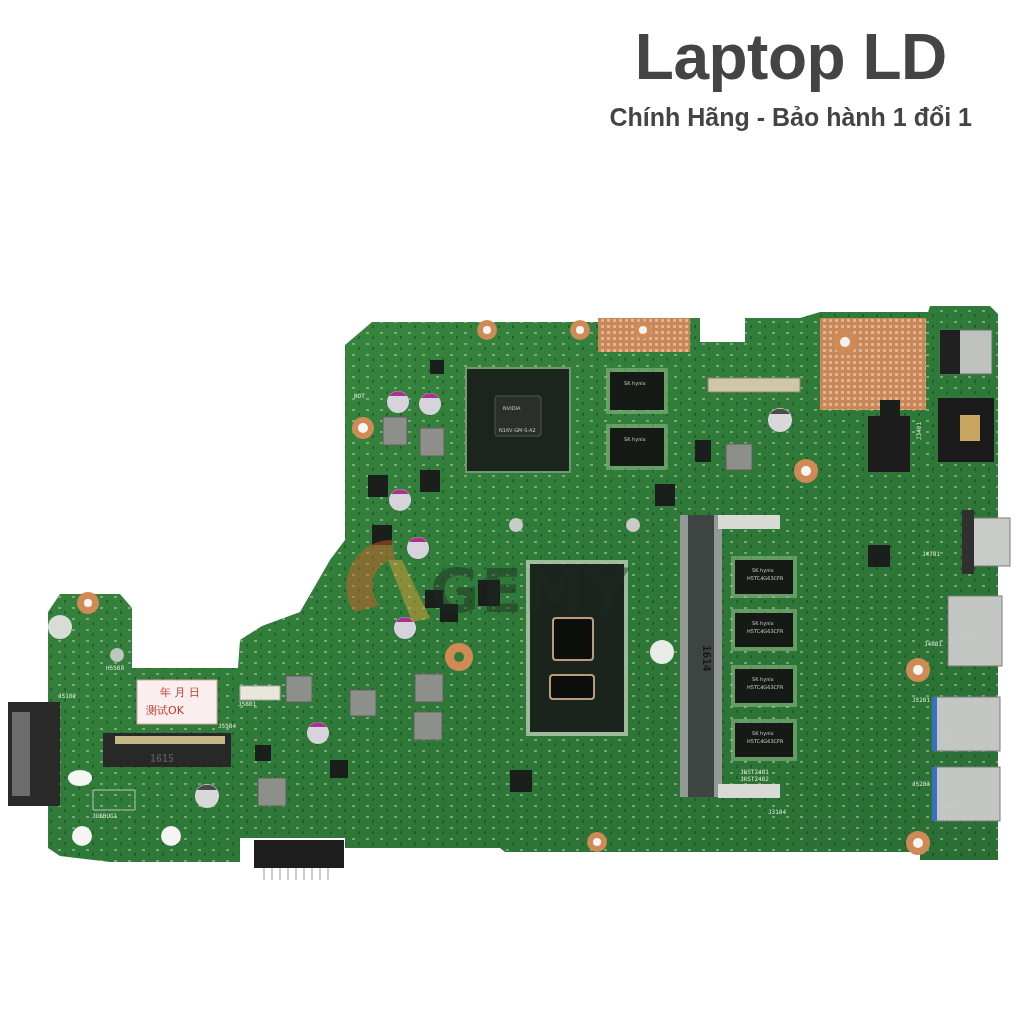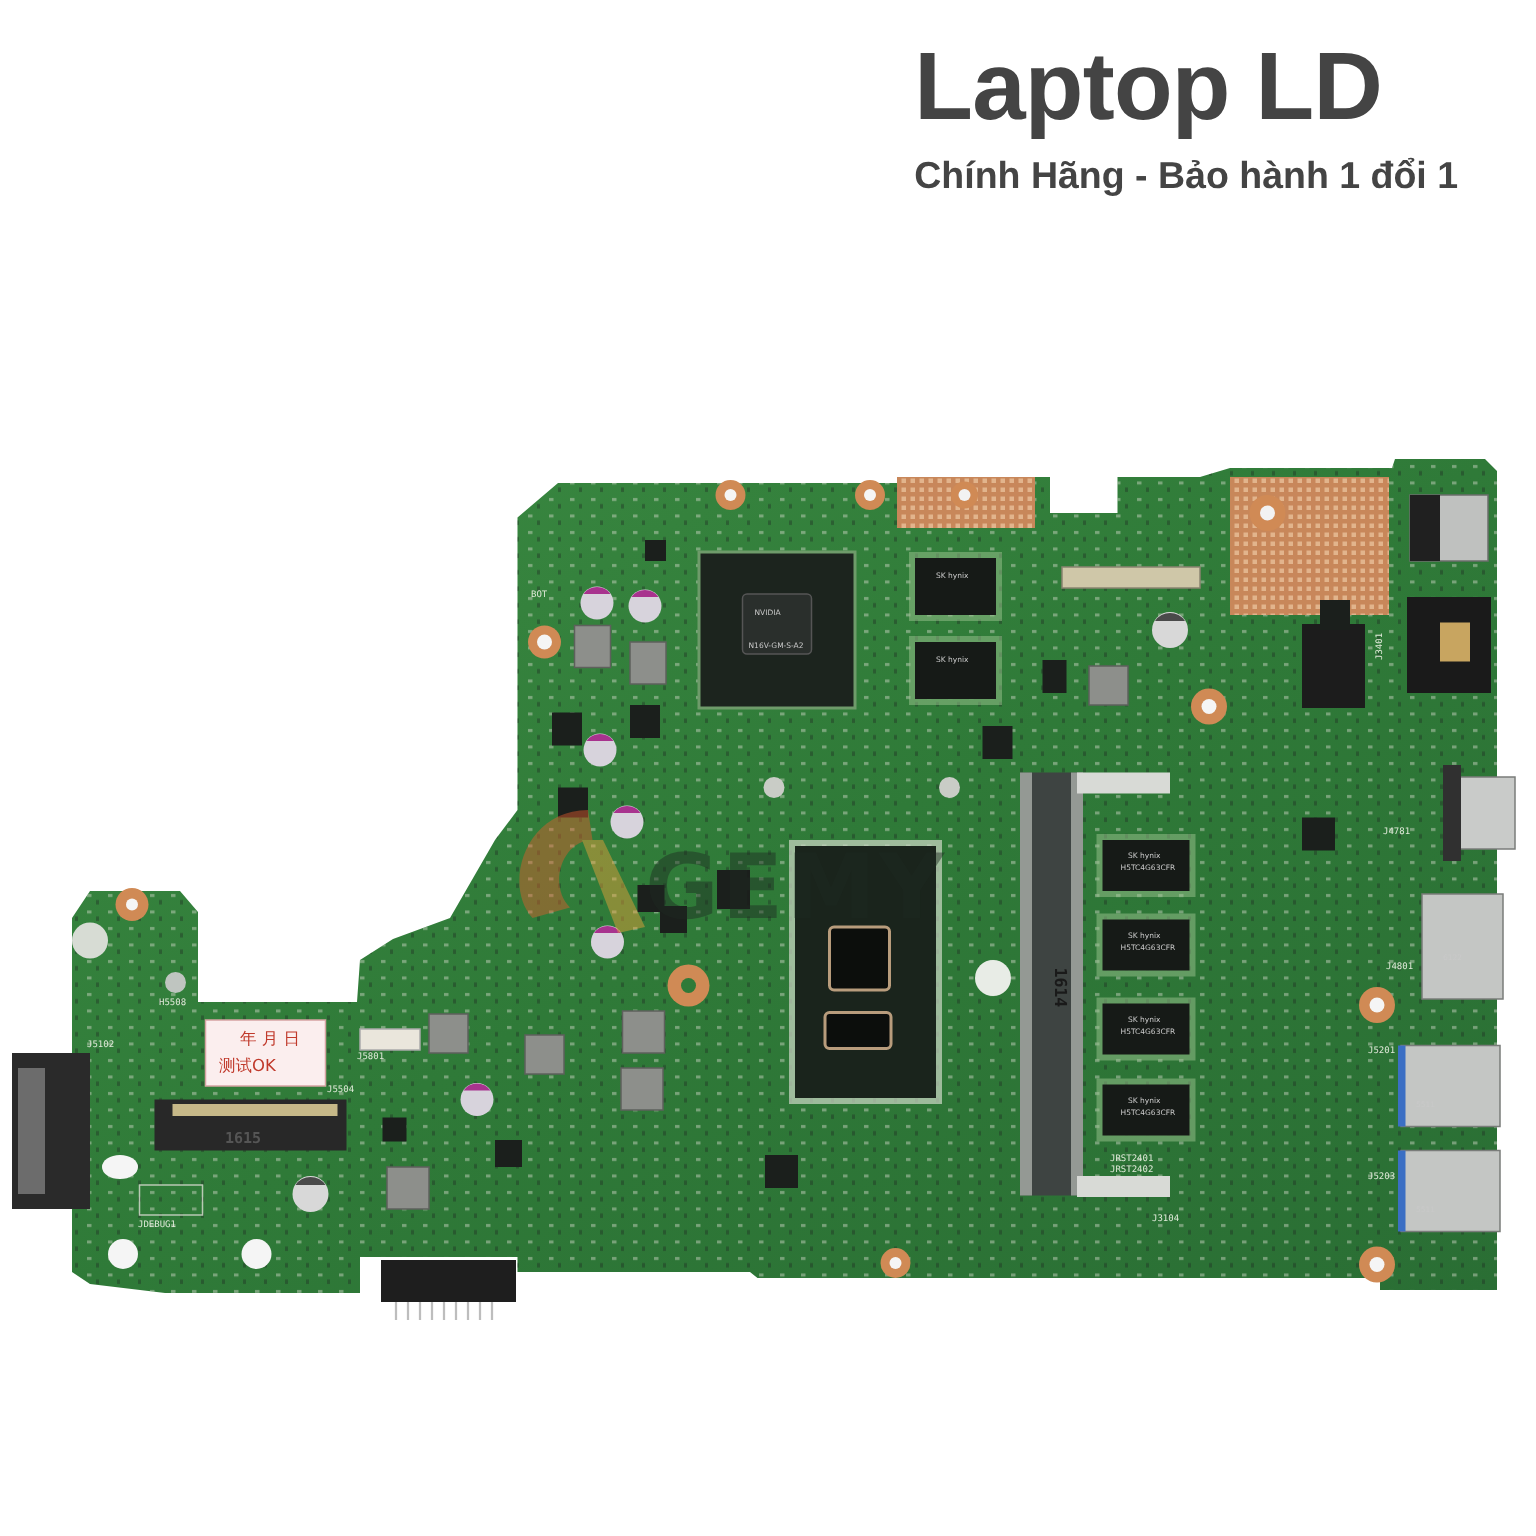--- a/index.html
+++ b/index.html
@@ -1,17 +1,17 @@
 <!DOCTYPE html>
 <html><head>
 <meta charset="utf-8">
 <style>
   html, body { margin: 0; padding: 0; background: #ffffff; }
   body { width: 1024px; height: 1024px; position: relative; overflow: hidden; font-family: "Liberation Sans", sans-serif; }
-  .brand { position: absolute; right: 52px; top: 18px; text-align: left; color: #444444; }
+  .brand { position: absolute; right: 52px; top: 18px; text-align: center; color: #444444; }
   .brand-title { font-family: "Liberation Sans", sans-serif; font-weight: 700; font-size: 64px; line-height: 78px; letter-spacing: -0.5px; }
   .brand-sub { font-family: "Liberation Sans", sans-serif; font-weight: 700; font-size: 25px; line-height: 34px; margin-top: 4px; }
   .board { position: absolute; left: 0; top: 0; width: 1024px; height: 1024px; }
   .label { font-family: "DejaVu Sans Mono", monospace; fill: #dfe9d8; font-size: 6px; }
   .chiptext { font-family: "DejaVu Sans", sans-serif; fill: #c9c9c9; font-size: 5px; }
   .bigmark { font-family: "DejaVu Sans Mono", monospace; font-weight: 700; }
   .sticker-text { font-family: "DejaVu Sans", sans-serif; font-size: 11px; fill: #c0392b; }
 </style>
 </head>
 <body>

